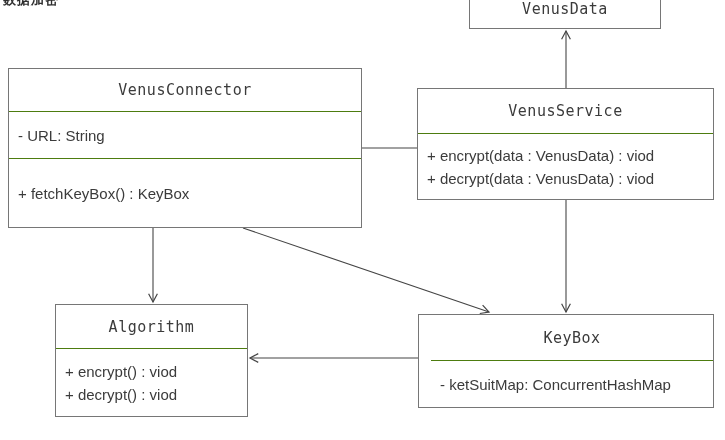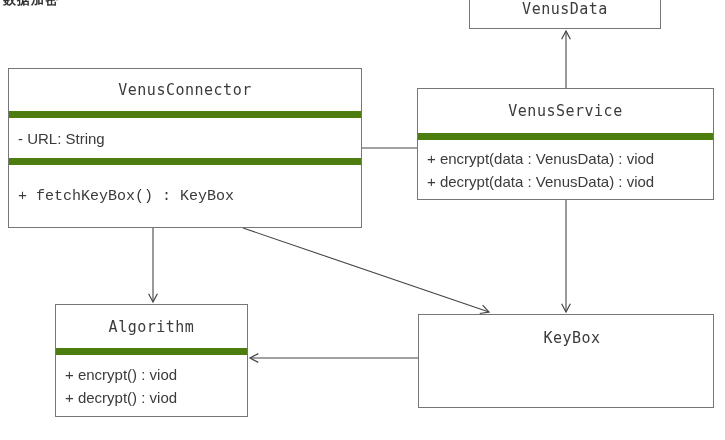--- a/index.html
+++ b/index.html
@@ -42,21 +42,21 @@
     justify-content: center;
     font-family: "DejaVu Sans Mono", monospace;
     font-size: 15px;
     font-weight: 500;
     letter-spacing: 0.5px;
     color: #3b3b3b;
     white-space: nowrap;
   }
   .uml-section {
     box-sizing: border-box;
-    border-top: 7px solid #4d7c0f;
+    border-top: 1px solid #4d7c0f;
     display: flex;
     flex-direction: column;
     justify-content: center;
     padding-left: 9px;
     padding-right: 4px;
   }
   .uml-member {
     font-size: 15px;
     line-height: 23px;
     color: #3b3b3b;
@@ -99,21 +99,21 @@
 
   <div class="uml-class" style="left:469px; top:-12px; width:192px; height:41px;">
     <div class="uml-title" style="height:39px;">VenusData</div>
   </div>
 
   <div class="uml-class" style="left:8px; top:68px; width:354px; height:160px;">
     <div class="uml-title" style="height:42px;">VenusConnector</div>
     <div class="uml-section" style="height:47px;">
       <div class="uml-member">- URL: String</div>
     </div>
-    <div class="uml-section" style="height:69px;font-family:Liberation Mono, monospace;">
+    <div class="uml-section" style="height:69px;">
       <div class="uml-member">+ fetchKeyBox() : KeyBox</div>
     </div>
   </div>
 
   <div class="uml-class" style="left:417px; top:88px; width:297px; height:112px;">
     <div class="uml-title" style="height:44px;">VenusService</div>
     <div class="uml-section" style="height:66px;">
       <div class="uml-member">+ encrypt(data : VenusData) : viod</div>
       <div class="uml-member">+ decrypt(data : VenusData) : viod</div>
     </div>
@@ -122,15 +122,18 @@
   <div class="uml-class" style="left:55px; top:304px; width:193px; height:113px;">
     <div class="uml-title" style="height:43px;">Algorithm</div>
     <div class="uml-section" style="height:68px;">
       <div class="uml-member">+ encrypt() : viod</div>
       <div class="uml-member">+ decrypt() : viod</div>
     </div>
   </div>
 
   <div class="uml-class" style="left:418px; top:314px; width:296px; height:94px;padding-left:12px;">
     <div class="uml-title" style="height:45px;">KeyBox</div>
+    <div class="uml-section" style="height:47px;">
+      <div class="uml-member">- ketSuitMap: ConcurrentHashMap</div>
+    </div>
   </div>
 
 </div>
 
 </body></html>

